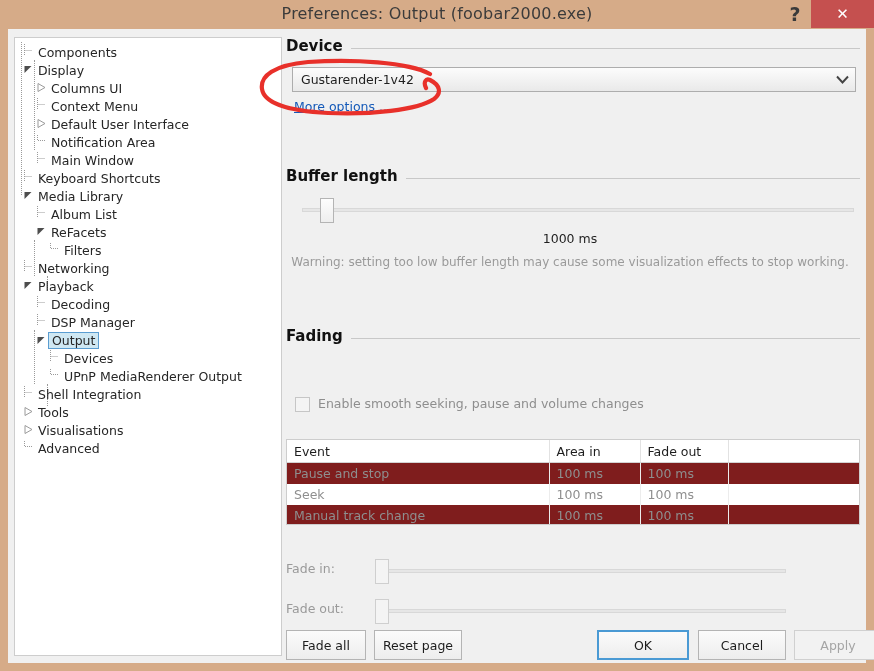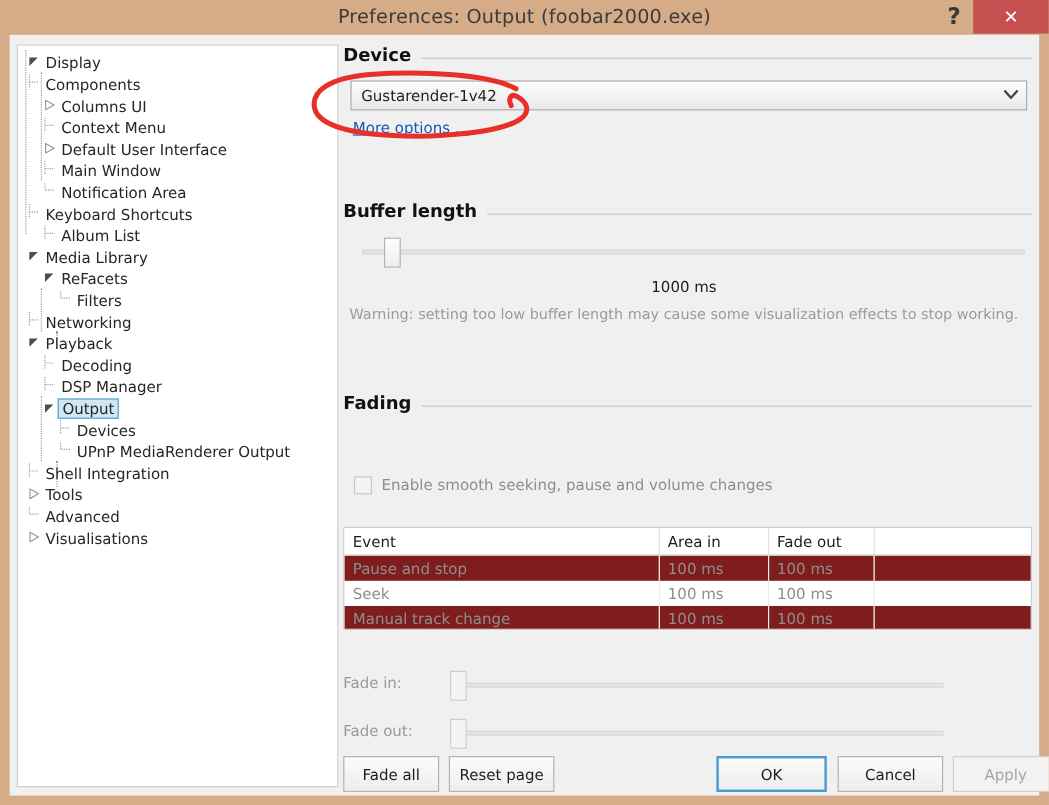--- a/index.html
+++ b/index.html
@@ -207,50 +207,50 @@
   <div id="client">
 
     <div id="tree-panel">
       <div id="tree-rows" style="position:relative;padding:6px 0 0 8px;">
           <div class="guide" style="left: 6px; top: 4px; height: 153px; bottom: auto;"></div>
           <div class="guide" style="left: 19px; top: 22px; height: 90px; bottom: auto;"></div>
           <div class="guide" style="left: 19px; top: 202px; height: 36px; bottom: auto;"></div>
           <div class="guide" style="left: 32px; top: 238px; height: 14px; bottom: auto;"></div>
           <div class="guide" style="left: 19px; top: 292px; height: 54px; bottom: auto;"></div>
           <div class="guide" style="left: 32px; top: 346px; height: 22px; bottom: auto;"></div>
+          <div class="tree-row" style="padding-left: 0px;"><span class="dots"><svg width="11" height="12" viewBox="0 0 11 12">
+                <path d="M1.5,0 L1.5,12 M1.5,6.5 L9,6.5" fill="none" stroke="#9a9a9a" stroke-width="1" stroke-dasharray="1 1"></path>
+              </svg></span> <span class="label">Components</span></div>
           <div class="tree-row" style="padding-left: 0px;"><span class="twisty"><svg width="9" height="9" viewBox="0 0 9 9">
                 <polygon points="0.5,1 7.5,1 0.5,8" fill="#4d4d4d"></polygon>
               </svg></span> <span class="label">Display</span></div>
-          <div class="tree-row" style="padding-left: 0px;"><span class="dots"><svg width="11" height="12" viewBox="0 0 11 12">
-                <path d="M1.5,0 L1.5,12 M1.5,6.5 L9,6.5" fill="none" stroke="#9a9a9a" stroke-width="1" stroke-dasharray="1 1"></path>
-              </svg></span> <span class="label">Components</span></div>
           <div class="tree-row" style="padding-left: 13px;"><span class="twisty collapsed"><svg width="9" height="9" viewBox="0 0 9 9">
                 <polygon points="1,0.5 8,4.5 1,8.5" fill="none" stroke="#9a9a9a" stroke-width="1"></polygon>
               </svg></span> <span class="label">Columns UI</span></div>
           <div class="tree-row" style="padding-left: 13px;"><span class="dots"><svg width="11" height="12" viewBox="0 0 11 12">
                 <path d="M1.5,0 L1.5,12 M1.5,6.5 L9,6.5" fill="none" stroke="#9a9a9a" stroke-width="1" stroke-dasharray="1 1"></path>
               </svg></span> <span class="label">Context Menu</span></div>
           <div class="tree-row" style="padding-left: 13px;"><span class="twisty collapsed"><svg width="9" height="9" viewBox="0 0 9 9">
                 <polygon points="1,0.5 8,4.5 1,8.5" fill="none" stroke="#9a9a9a" stroke-width="1"></polygon>
               </svg></span> <span class="label">Default User Interface</span></div>
           <div class="tree-row" style="padding-left: 13px;"><span class="dots"><svg width="11" height="12" viewBox="0 0 11 12">
-                <path d="M1.5,0 L1.5,12 M1.5,6.5 L9,6.5" fill="none" stroke="#9a9a9a" stroke-width="1" stroke-dasharray="1 1"></path>
-              </svg></span> <span class="label">Main Window</span></div>
-          <div class="tree-row" style="padding-left: 13px;"><span class="dots"><svg width="11" height="12" viewBox="0 0 11 12">
                 <path d="M1.5,1 L1.5,6.5 L9,6.5" fill="none" stroke="#9a9a9a" stroke-width="1" stroke-dasharray="1 1"></path>
               </svg></span> <span class="label">Notification Area</span></div>
+          <div class="tree-row" style="padding-left: 13px;"><span class="dots"><svg width="11" height="12" viewBox="0 0 11 12">
+                <path d="M1.5,0 L1.5,12 M1.5,6.5 L9,6.5" fill="none" stroke="#9a9a9a" stroke-width="1" stroke-dasharray="1 1"></path>
+              </svg></span> <span class="label">Main Window</span></div>
           <div class="tree-row" style="padding-left: 0px;"><span class="dots"><svg width="11" height="12" viewBox="0 0 11 12">
                 <path d="M1.5,0 L1.5,12 M1.5,6.5 L9,6.5" fill="none" stroke="#9a9a9a" stroke-width="1" stroke-dasharray="1 1"></path>
               </svg></span> <span class="label">Keyboard Shortcuts</span></div>
+          <div class="tree-row" style="padding-left: 0px;"><span class="twisty"><svg width="9" height="9" viewBox="0 0 9 9">
+                <polygon points="0.5,1 7.5,1 0.5,8" fill="#4d4d4d"></polygon>
+              </svg></span> <span class="label">Media Library</span></div>
           <div class="tree-row" style="padding-left: 13px;"><span class="dots"><svg width="11" height="12" viewBox="0 0 11 12">
                 <path d="M1.5,0 L1.5,12 M1.5,6.5 L9,6.5" fill="none" stroke="#9a9a9a" stroke-width="1" stroke-dasharray="1 1"></path>
               </svg></span> <span class="label">Album List</span></div>
-          <div class="tree-row" style="padding-left: 0px;"><span class="twisty"><svg width="9" height="9" viewBox="0 0 9 9">
-                <polygon points="0.5,1 7.5,1 0.5,8" fill="#4d4d4d"></polygon>
-              </svg></span> <span class="label">Media Library</span></div>
           <div class="tree-row" style="padding-left: 13px;"><span class="twisty"><svg width="9" height="9" viewBox="0 0 9 9">
                 <polygon points="0.5,1 7.5,1 0.5,8" fill="#4d4d4d"></polygon>
               </svg></span> <span class="label">ReFacets</span></div>
           <div class="tree-row" style="padding-left: 26px;"><span class="dots"><svg width="11" height="12" viewBox="0 0 11 12">
                 <path d="M1.5,1 L1.5,6.5 L9,6.5" fill="none" stroke="#9a9a9a" stroke-width="1" stroke-dasharray="1 1"></path>
               </svg></span> <span class="label">Filters</span></div>
           <div class="tree-row" style="padding-left: 0px;"><span class="dots"><svg width="11" height="12" viewBox="0 0 11 12">
                 <path d="M1.5,0 L1.5,12 M1.5,6.5 L9,6.5" fill="none" stroke="#9a9a9a" stroke-width="1" stroke-dasharray="1 1"></path>
               </svg></span> <span class="label">Networking</span></div>
           <div class="tree-row" style="padding-left: 0px;"><span class="twisty"><svg width="9" height="9" viewBox="0 0 9 9">
@@ -270,26 +270,26 @@
               </svg></span> <span class="label">Devices</span></div>
           <div class="tree-row" style="padding-left: 26px;"><span class="dots"><svg width="11" height="12" viewBox="0 0 11 12">
                 <path d="M1.5,1 L1.5,6.5 L9,6.5" fill="none" stroke="#9a9a9a" stroke-width="1" stroke-dasharray="1 1"></path>
               </svg></span> <span class="label">UPnP MediaRenderer Output</span></div>
           <div class="tree-row" style="padding-left: 0px;"><span class="dots"><svg width="11" height="12" viewBox="0 0 11 12">
                 <path d="M1.5,0 L1.5,12 M1.5,6.5 L9,6.5" fill="none" stroke="#9a9a9a" stroke-width="1" stroke-dasharray="1 1"></path>
               </svg></span> <span class="label">Shell Integration</span></div>
           <div class="tree-row" style="padding-left: 0px;"><span class="twisty collapsed"><svg width="9" height="9" viewBox="0 0 9 9">
                 <polygon points="1,0.5 8,4.5 1,8.5" fill="none" stroke="#9a9a9a" stroke-width="1"></polygon>
               </svg></span> <span class="label">Tools</span></div>
-          <div class="tree-row" style="padding-left: 0px;"><span class="dots"><svg width="11" height="12" viewBox="0 0 11 12">
-                <path d="M1.5,1 L1.5,6.5 L9,6.5" fill="none" stroke="#9a9a9a" stroke-width="1" stroke-dasharray="1 1"></path>
-              </svg></span> <span class="label">Advanced</span></div>
           <div class="tree-row" style="padding-left: 0px;"><span class="twisty collapsed"><svg width="9" height="9" viewBox="0 0 9 9">
                 <polygon points="1,0.5 8,4.5 1,8.5" fill="none" stroke="#9a9a9a" stroke-width="1"></polygon>
               </svg></span> <span class="label">Visualisations</span></div>
+          <div class="tree-row" style="padding-left: 0px;"><span class="dots"><svg width="11" height="12" viewBox="0 0 11 12">
+                <path d="M1.5,1 L1.5,6.5 L9,6.5" fill="none" stroke="#9a9a9a" stroke-width="1" stroke-dasharray="1 1"></path>
+              </svg></span> <span class="label">Advanced</span></div>
         </div>
     </div>
 
     <div id="content">
 
       <div class="group" style="top:0;">
         <div class="group-head">
           <span class="group-rule"></span>
           <span class="group-title">Device</span>
         </div>

